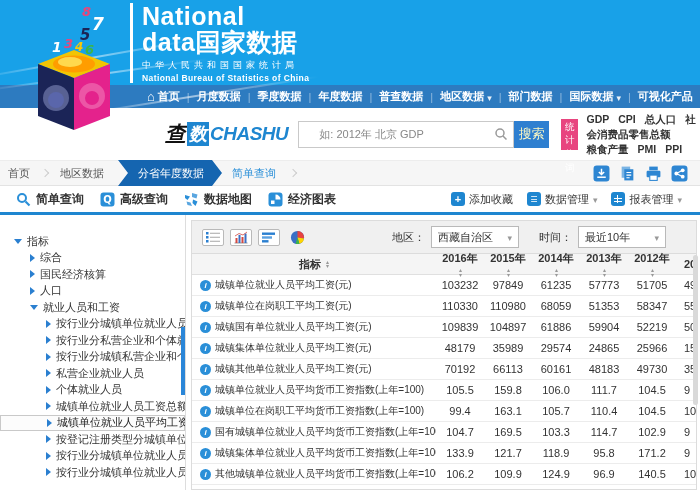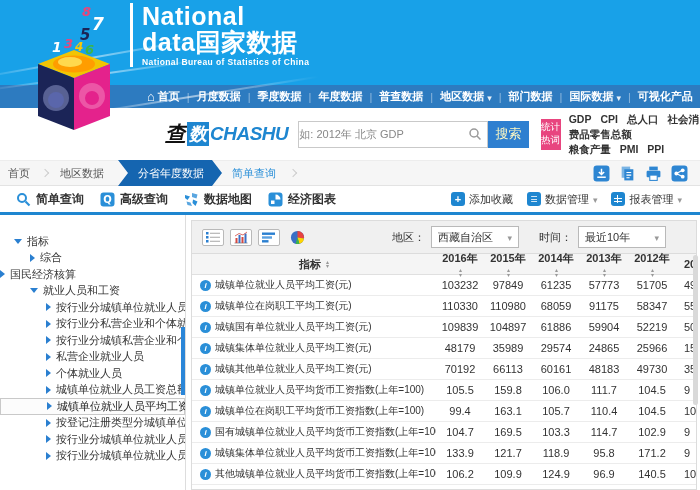--- a/index.html
+++ b/index.html
@@ -28,21 +28,21 @@
   .home-ico::before { content:"⌂"; font-size:13px; line-height:10px; }
   .caret-w::before { content:"▾"; font-size:9px; opacity:.9; }
 
   
   .search { height:52px; background:#fff; display:flex; align-items:center; }
   .cha-brand { margin-left:165px; display:flex; align-items:center; font-weight:bold; }
   .cha-black { font-size:21px; color:#111; font-style:italic; }
   .cha-box { font-size:18px; color:#fff; background:#1e86d0; padding:0 2px; margin:0 1px; font-style:italic; }
   .cha-en { font-size:19px; color:#1e86d0; font-style:italic; letter-spacing:-.5px; }
   .search-input-wrap { position:relative; margin-left:10px; }
-  .search-input { width:190px; height:27px; border:1px solid #c9c9c9; padding:0 24px 0 0;
+  .search-input { width:216px; height:27px; border:1px solid #c9c9c9; padding:0 24px 0 20px;
     font-size:11px; color:#555; outline:none; }
   .search-input::placeholder { color:#888; }
   .mag-gray { position:absolute; right:6px; top:6px; }
   .search-btn { width:62px; height:27px; background:#2e7fd0; color:#fef9c3; border:none;
     font-size:13px; cursor:pointer; }
   .hot-box { width:31px; height:31px; background:#e8457f; color:#fff; font-size:9.5px;
     line-height:1.45; text-align:center; margin-left:12px; padding-top:1px; }
   .hot-words { margin-left:8px; font-size:10.5px; font-weight:bold; color:#333; line-height:15px; }
   .hot-row span { margin-right:9px; cursor:pointer; }
 
@@ -148,20 +148,21 @@
       <circle cx="34" cy="96" r="13" fill="#8a93c4" opacity="0.55"></circle>
       <circle cx="34" cy="98" r="8" fill="#5a66ab"></circle>
       <polygon points="52,76 88,62 88,114 52,128" fill="#e4228c"></polygon>
       <circle cx="70" cy="94" r="13" fill="#f27ab8" opacity="0.6"></circle>
       <circle cx="70" cy="96" r="7" fill="#e4228c"></circle>
     </svg>
   </div>
   <div class="brand">
     <div class="brand-l1">National</div>
     <div class="brand-l2">data国家数据</div>
+    <div class="brand-cn">中华人民共和国国家统计局</div>
     <div class="brand-en">National Bureau of Statistics of China</div>
   </div>
 </div>
 
 <div class="navbar">
     <a class="nav-item">
       <span class="home-ico"></span>
       <span>首页</span>
     </a>
     <span class="nav-sep">|</span>
@@ -313,23 +314,27 @@
   <div class="sidebar">
     <div id="tree">
         <div class="tree-item" style="padding-left: 14px;">
           <span class="tri-d"></span>
           <span>指标</span>
         </div>
         <div class="tree-item" style="padding-left: 30px;">
           <span class="tri-r"></span>
           <span>综合</span>
         </div>
-        <div class="tree-item" style="">
+        <div class="tree-item" style="padding-left: 30px;">
           <span class="tri-r"></span>
           <span>国民经济核算</span>
+        </div>
+        <div class="tree-item" style="padding-left: 30px;">
+          <span class="tri-r"></span>
+          <span>人口</span>
         </div>
         <div class="tree-item" style="padding-left: 30px;">
           <span class="tri-d"></span>
           <span>就业人员和工资</span>
         </div>
         <div class="tree-item" style="padding-left: 46px;">
           <span class="tri-r"></span>
           <span>按行业分城镇单位就业人员</span>
         </div>
         <div class="tree-item" style="padding-left: 46px;">
@@ -466,21 +471,21 @@
             <div class="c-last">49</div>
           </div>
           <div class="trow">
             <div class="c-ind">
               <span class="info"></span>
               <span>城镇单位在岗职工平均工资(元)</span>
             </div>
             <div class="c-val">110330</div>
             <div class="c-val">110980</div>
             <div class="c-val">68059</div>
-            <div class="c-val">91175</div>
+            <div class="c-val">51353</div>
             <div class="c-val">58347</div>
             <div class="c-last">55</div>
           </div>
           <div class="trow">
             <div class="c-ind">
               <span class="info"></span>
               <span>城镇国有单位就业人员平均工资(元)</span>
             </div>
             <div class="c-val">109839</div>
             <div class="c-val">104897</div>

